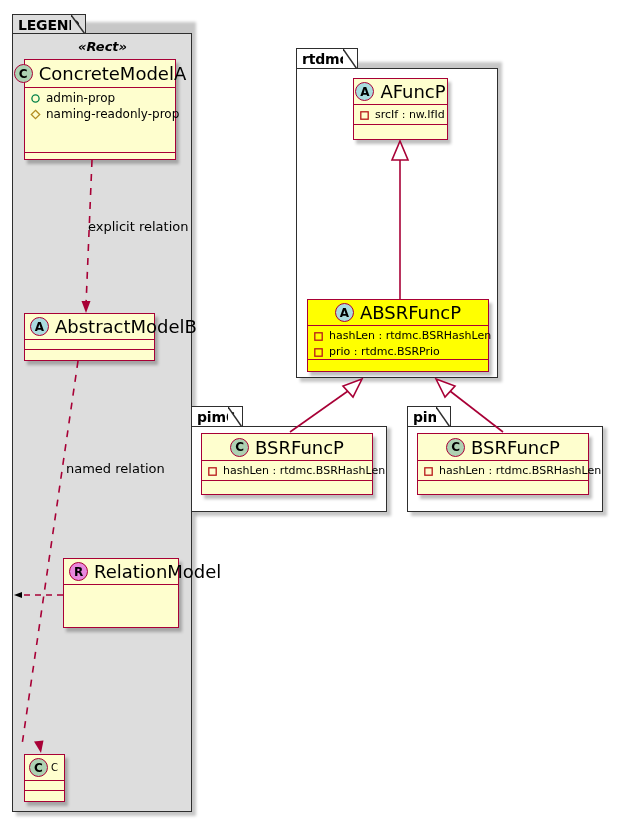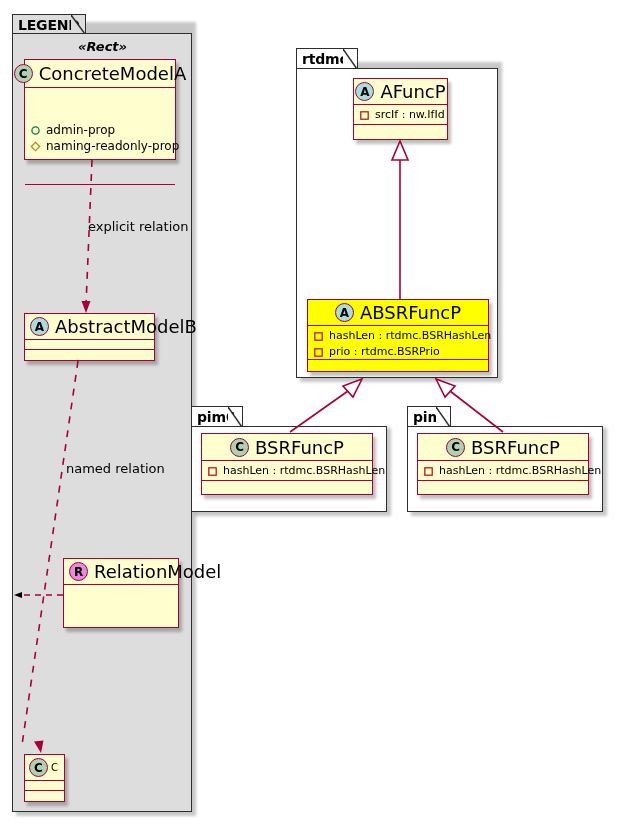--- a/index.html
+++ b/index.html
@@ -180,21 +180,21 @@
   <div class="pkg shaded" style="left:12px; top:33px; width:180px; height:779px;"></div>
 
   <div class="stereotype" style="left:78px; top:39px;">«Rect»</div>
 
   <div class="cls-shadow" style="left:27px; top:63px; width:152px; height:101px;"></div>
   <div class="cls" style="left:24px; top:59px; width:152px; height:101px;">
     <div class="cls-header">
       <span class="badge badge-C">C</span>
       <span class="cls-title">ConcreteModelA</span>
     </div>
-    <div class="cls-body" style="height:65px;margin-top:32px;">
+    <div class="cls-body" style="height:65px;">
       <div class="attr">
         <svg class="mk" viewBox="0 0 11 11">
             <circle cx="5.5" cy="5.5" r="3.6" fill="none" stroke="#038048" stroke-width="1.3"></circle>
           </svg>
         <span class="attr-text">admin-prop</span>
       </div>
       <div class="attr">
         <svg class="mk" viewBox="0 0 11 11">
             <polygon points="5.5,1.3 9.7,5.5 5.5,9.7 1.3,5.5" fill="none" stroke="#B38D22" stroke-width="1.3"></polygon>
           </svg>

